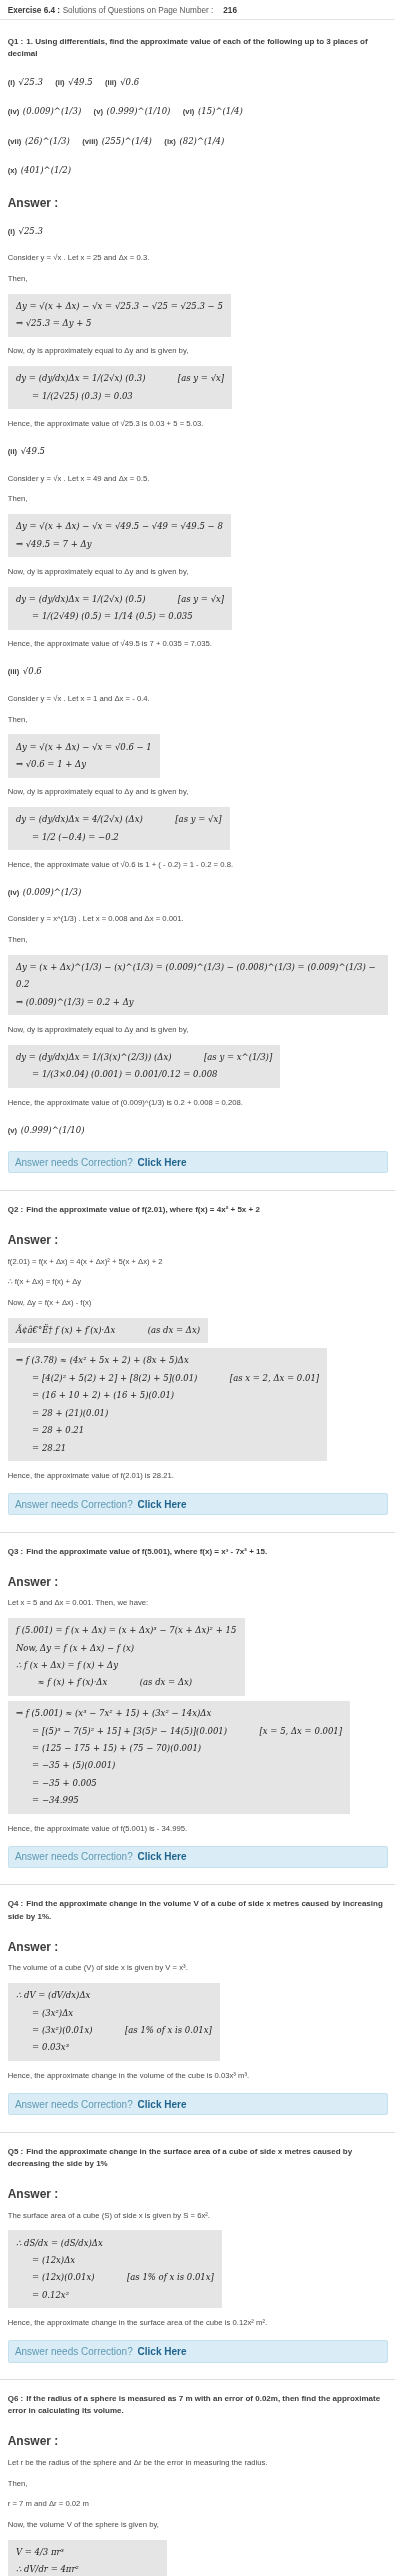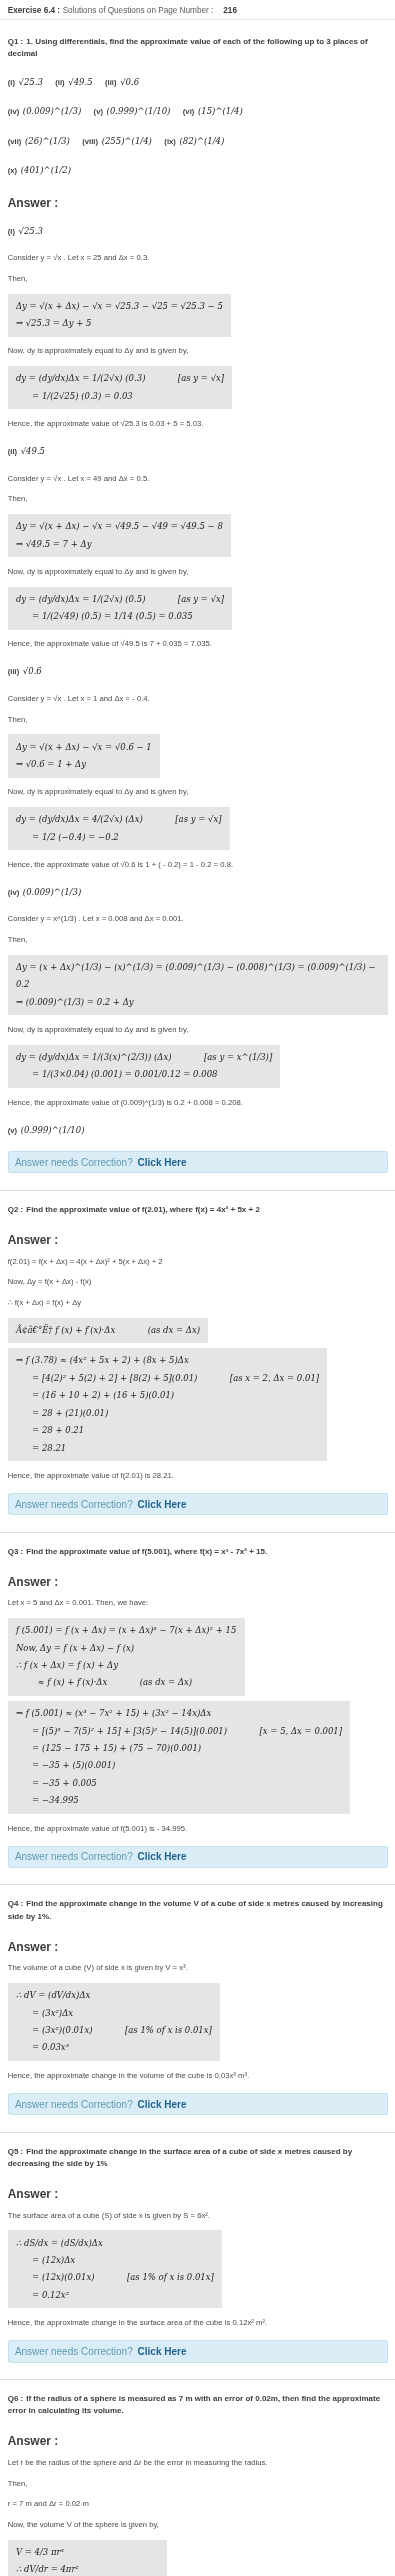--- a/index.html
+++ b/index.html
@@ -88,22 +88,22 @@
         <div class="math-line">dy = (dy/dx)Δx = 1/(3(x)^(2/3)) (Δx)            [as y = x^(1/3)]</div>
         <div class="math-line">      = 1/(3×0.04) (0.001) = 0.001/0.12 = 0.008</div>
       </div>
       <div class="para">Hence, the approximate value of (0.009)^(1/3) is 0.2 + 0.008 = 0.208.</div>
       <div class="items"><span class="lbl">(v)</span><span class="mth">(0.999)^(1/10)</span></div>
       <div class="corr"><span>Answer needs Correction?</span> <a href="#">Click Here</a></div>
       <div class="divider"></div>
       <div class="question"><span class="q-label">Q2 :</span><span class="q-text">Find the approximate value of f(2.01), where f(x) = 4x² + 5x + 2</span></div>
       <div class="answer-label">Answer :</div>
       <div class="para">f(2.01) = f(x + Δx) = 4(x + Δx)² + 5(x + Δx) + 2</div>
+      <div class="para">∴ f(x + Δx) = f(x) + Δy</div>
       <div class="para">Now, Δy = f(x + Δx) - f(x)</div>
-      <div class="para">∴ f(x + Δx) = f(x) + Δy</div>
       <div class="math">
         <div class="math-line">Ã¢â€°Ë† f (x) + f′(x)·Δx            (as dx = Δx)</div>
       </div>
       <div class="math">
         <div class="math-line">⇒ f (3.78) ≈ (4x² + 5x + 2) + (8x + 5)Δx</div>
         <div class="math-line">      = [4(2)² + 5(2) + 2] + [8(2) + 5](0.01)            [as x = 2, Δx = 0.01]</div>
         <div class="math-line">      = (16 + 10 + 2) + (16 + 5)(0.01)</div>
         <div class="math-line">      = 28 + (21)(0.01)</div>
         <div class="math-line">      = 28 + 0.21</div>
         <div class="math-line">      = 28.21</div>

